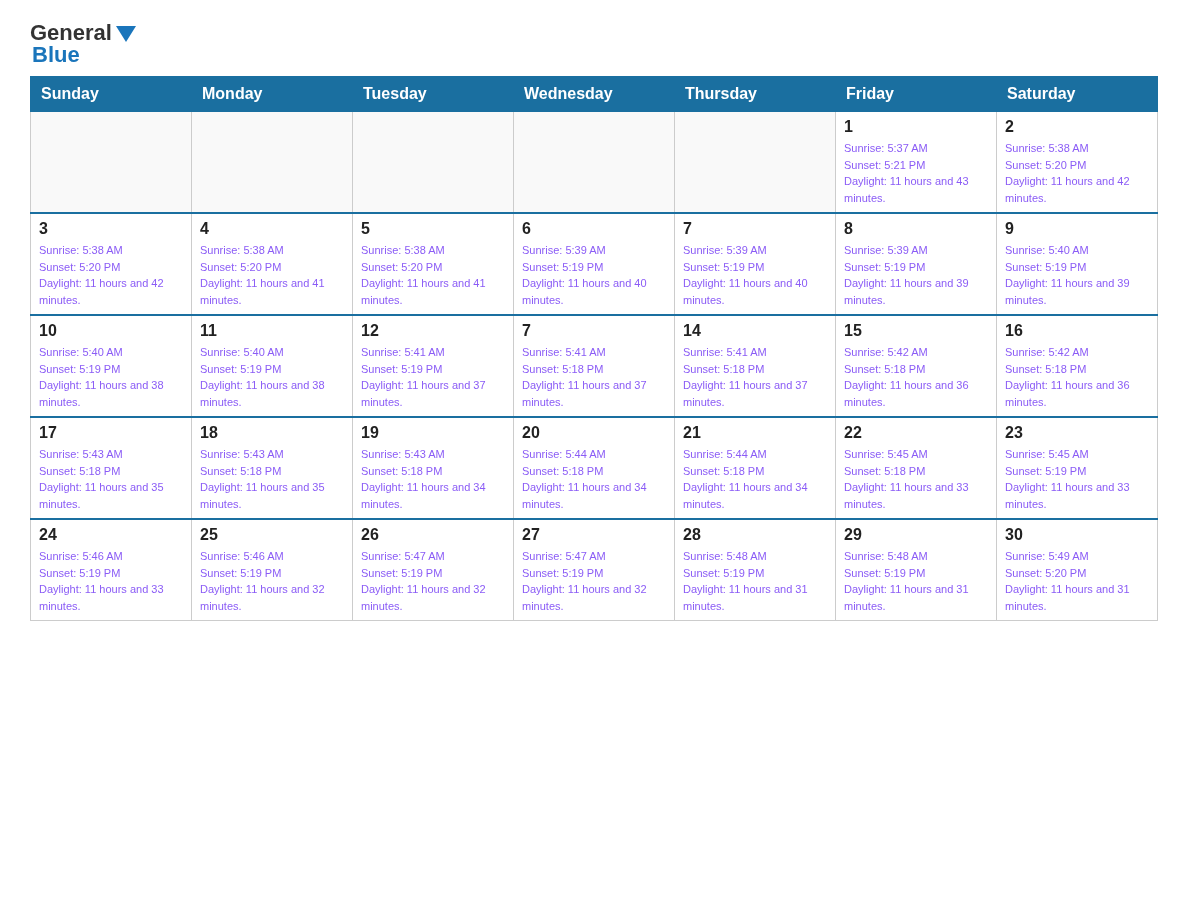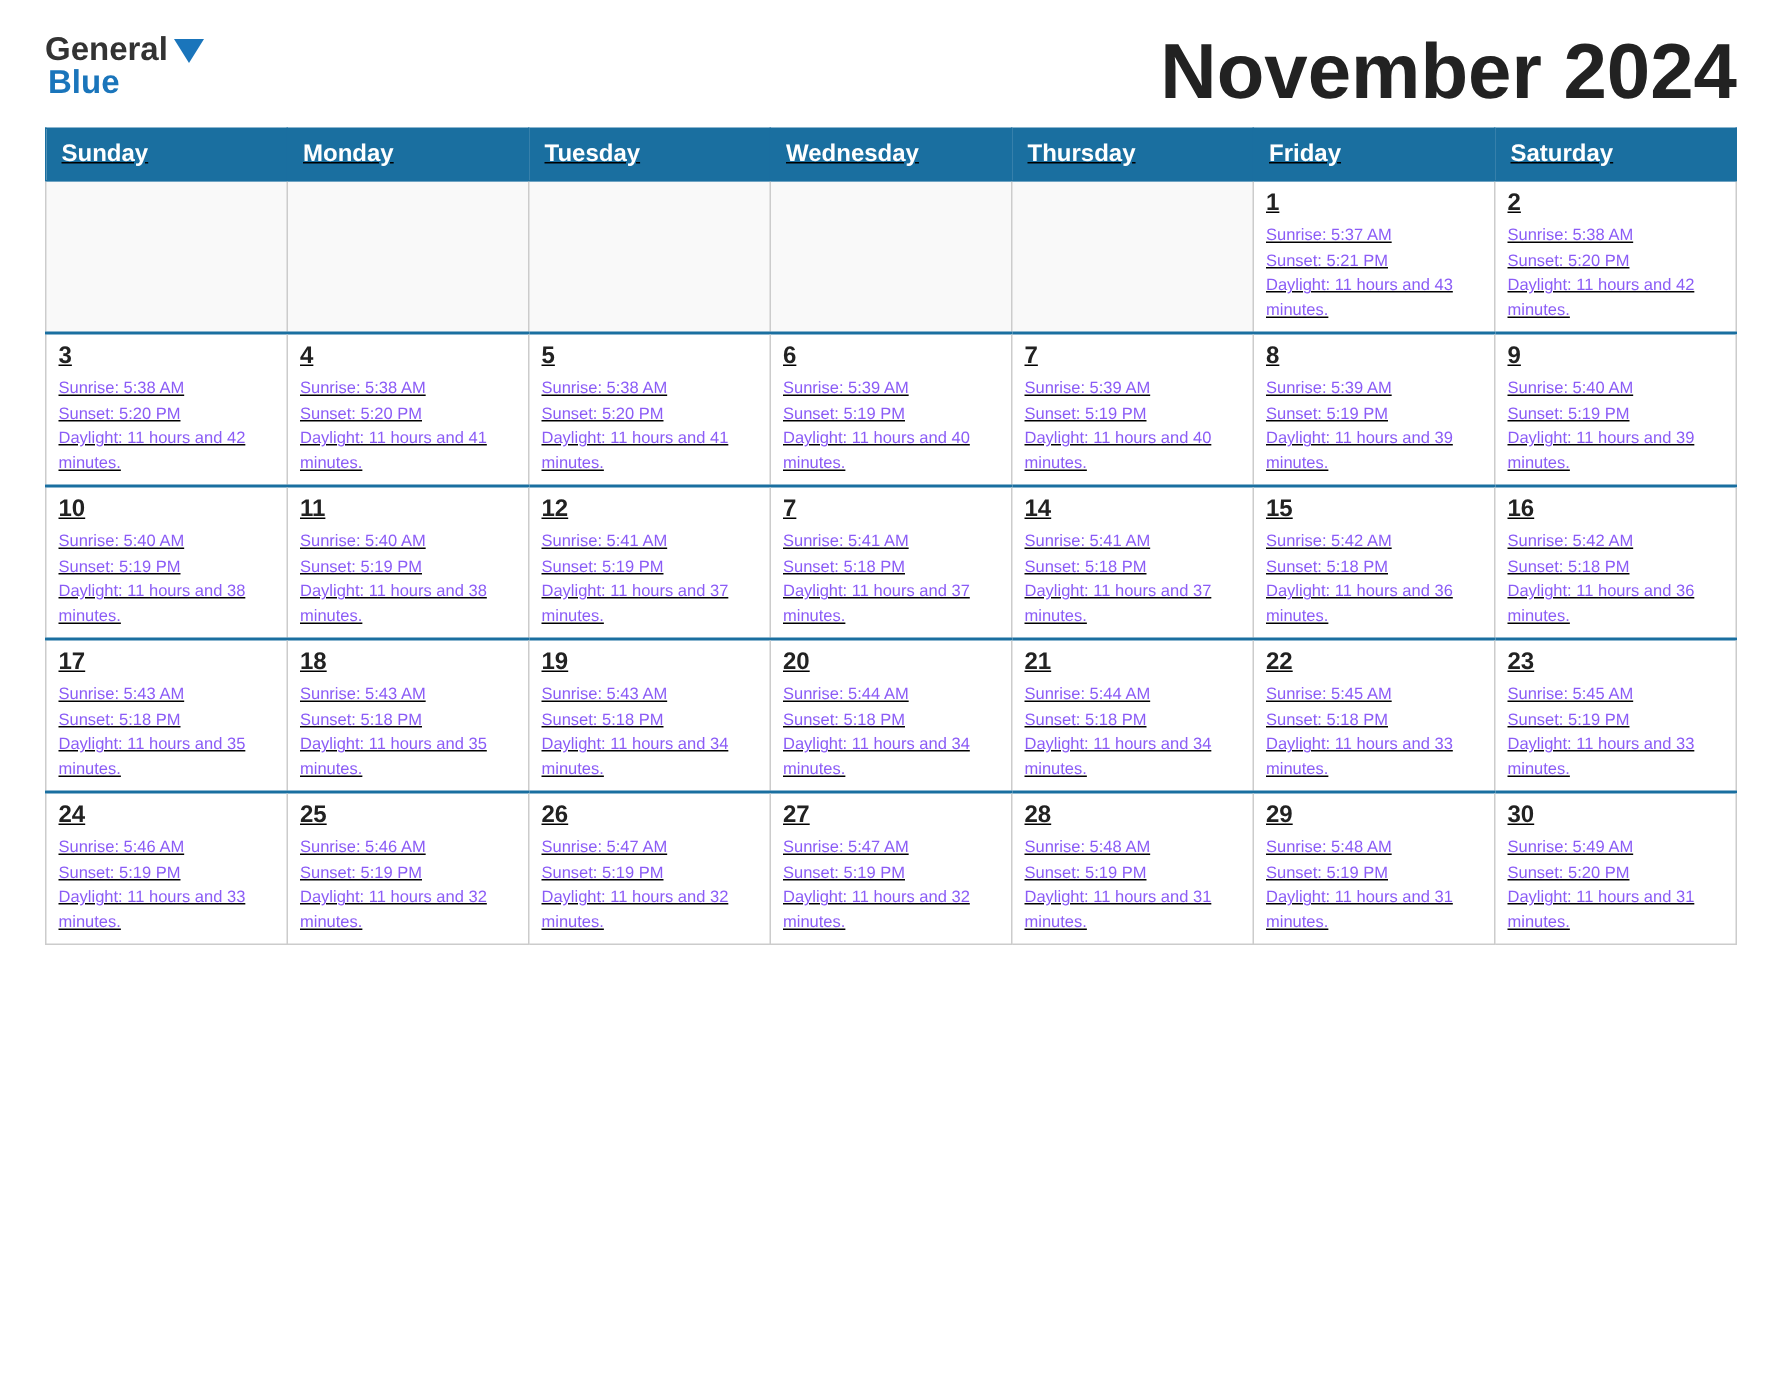--- a/index.html
+++ b/index.html
@@ -60,21 +60,20 @@
     }
     .location {
       font-size: 20px;
       color: #555;
       margin-top: 4px;
     }
     .calendar {
       width: 100%;
       border-collapse: collapse;
       margin-top: 8px;
-      text-decoration: underline;
     }
     .calendar thead tr th {
       background-color: #1a6fa0;
       color: #fff;
       font-size: 16px;
       font-weight: bold;
       padding: 8px 10px;
       text-align: left;
       border: 1px solid #1a6fa0;
     }
@@ -118,21 +117,20 @@
       <div class="logo-text">
         <span class="logo-general">General</span>
         <div class="logo-triangle"></div>
       </div>
     </div>
     <div style="margin-top:-4px; margin-left:2px;">
       <span class="logo-blue">Blue</span>
     </div>
   </div>
   <div class="title-block">
-    <div class="month-title">November 2024</div>
   </div>
 </div>
 
 <table class="calendar">
   <thead>
     <tr>
     <th>Sunday</th>
         <th>Monday</th>
         <th>Tuesday</th>
         <th>Wednesday</th>

